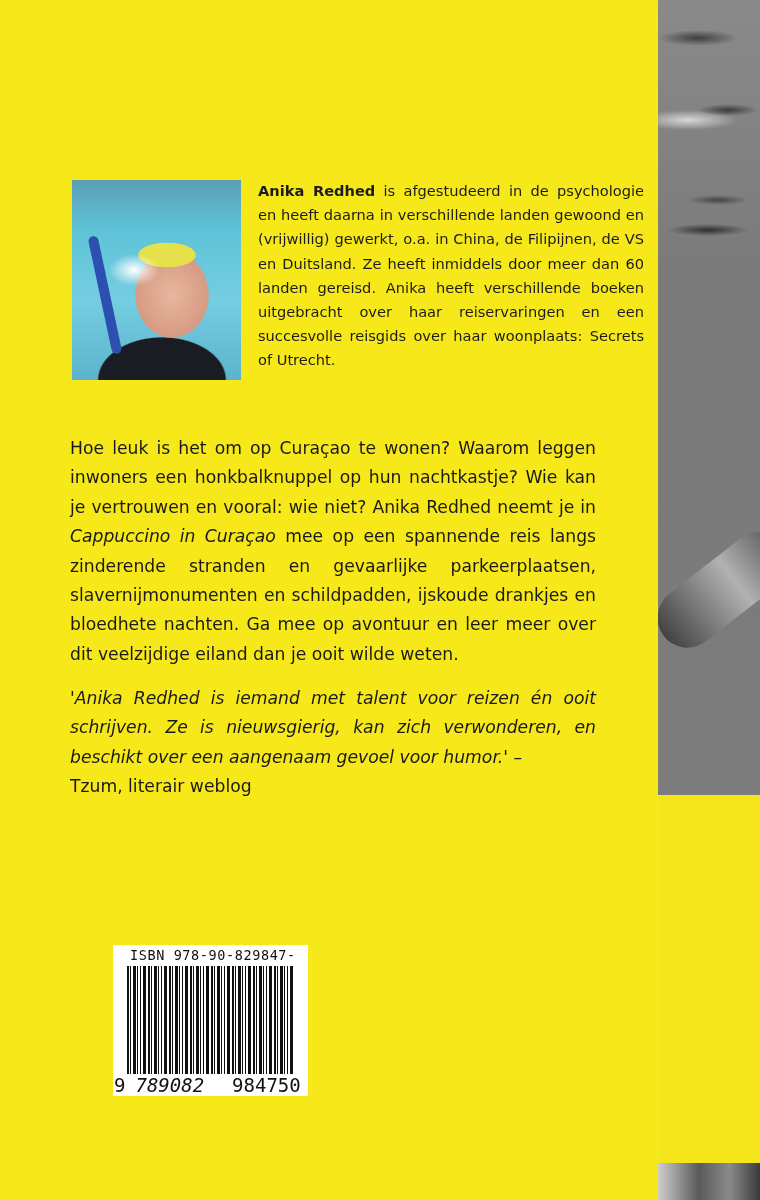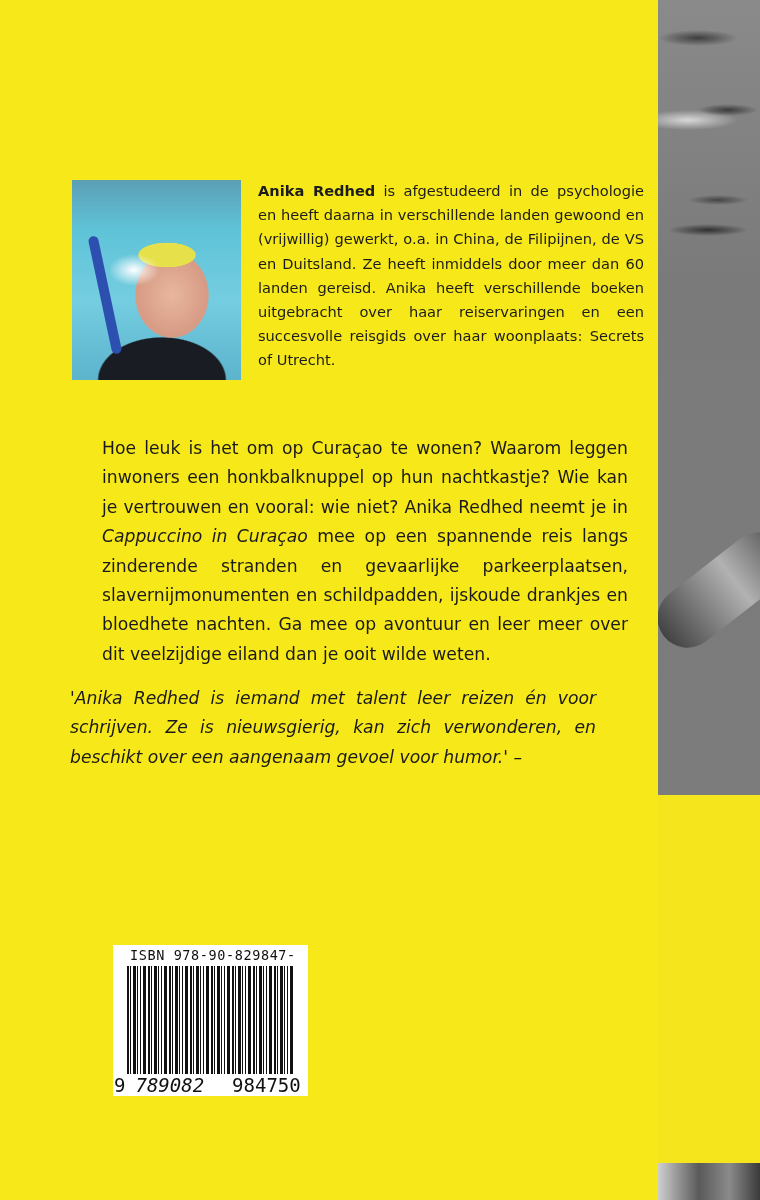--- a/index.html
+++ b/index.html
@@ -52,21 +52,20 @@
     position: absolute; left: 258px; top: 179px; width: 386px;
     font-size: 14.6px; line-height: 24.2px; text-align: justify;
     color: #1c1c1c;
   }
   .bio b { font-weight: bold; }
 
   .blurb {
     position: absolute; left: 70px; top: 434px; width: 526px;
     font-size: 17.2px; line-height: 29.4px; text-align: justify;
     color: #1a1a1a;
-    margin-left: 32px;
   }
   .blurb i { font-style: italic; }
 
   .press {
     position: absolute; left: 70px; top: 684px; width: 526px;
     font-size: 17.2px; line-height: 29.4px; color: #1a1a1a;
   }
   .press .quote { font-style: italic; text-align: justify; display: block; }
 
   .barcode {
@@ -102,21 +101,22 @@
 
   <div class="author-photo" title="snorkeler-with-yellow-mask-making-ok-gesture">
     <div class="snorkel"></div>
   </div>
 
   <div class="bio"><b>Anika Redhed</b><span> is afgestudeerd in de psychologie en heeft daarna in verschillende landen gewoond en (vrijwillig) gewerkt, o.a. in China, de Filipijnen, de VS en Duitsland. Ze heeft inmiddels door meer dan 60 landen gereisd. Anika heeft verschillende boeken uitgebracht over haar reiservaringen en een succesvolle reisgids over haar woonplaats: Secrets of Utrecht.</span></div>
 
   <div class="blurb"><span>Hoe leuk is het om op Curaçao te wonen? Waarom leggen inwoners een honkbalknuppel op hun nachtkastje? Wie kan je vertrouwen en vooral: wie niet? Anika Redhed neemt je in </span><i>Cappuccino in Curaçao</i><span> mee op een spannende reis langs zinderende stranden en gevaarlijke parkeerplaatsen, slavernijmonumenten en schildpadden, ijskoude drankjes en bloedhete nachten. Ga mee op avontuur en leer meer over dit veelzijdige eiland dan je ooit wilde weten.</span></div>
 
   <div class="press">
-    <span class="quote">'Anika Redhed is iemand met talent leer reizen én voor schrijven. Ze is nieuwsgierig, kan zich verwonderen, en beschikt over een aangenaam gevoel voor humor.' –</span>
+    <span class="quote">'Anika Redhed is iemand met talent voor reizen én ooit schrijven. Ze is nieuwsgierig, kan zich verwonderen, en beschikt over een aangenaam gevoel voor humor.' –</span>
+    <div>Tzum, literair weblog</div>
   </div>
 
   <div class="barcode">
     <div class="isbn-text">ISBN 978-90-829847-5-0</div>
     <div class="bars"></div>
     <div class="digits">
       <span class="d1">9</span>
       <span class="d2">789082</span>
       <span class="d3">984750</span>
     </div>

